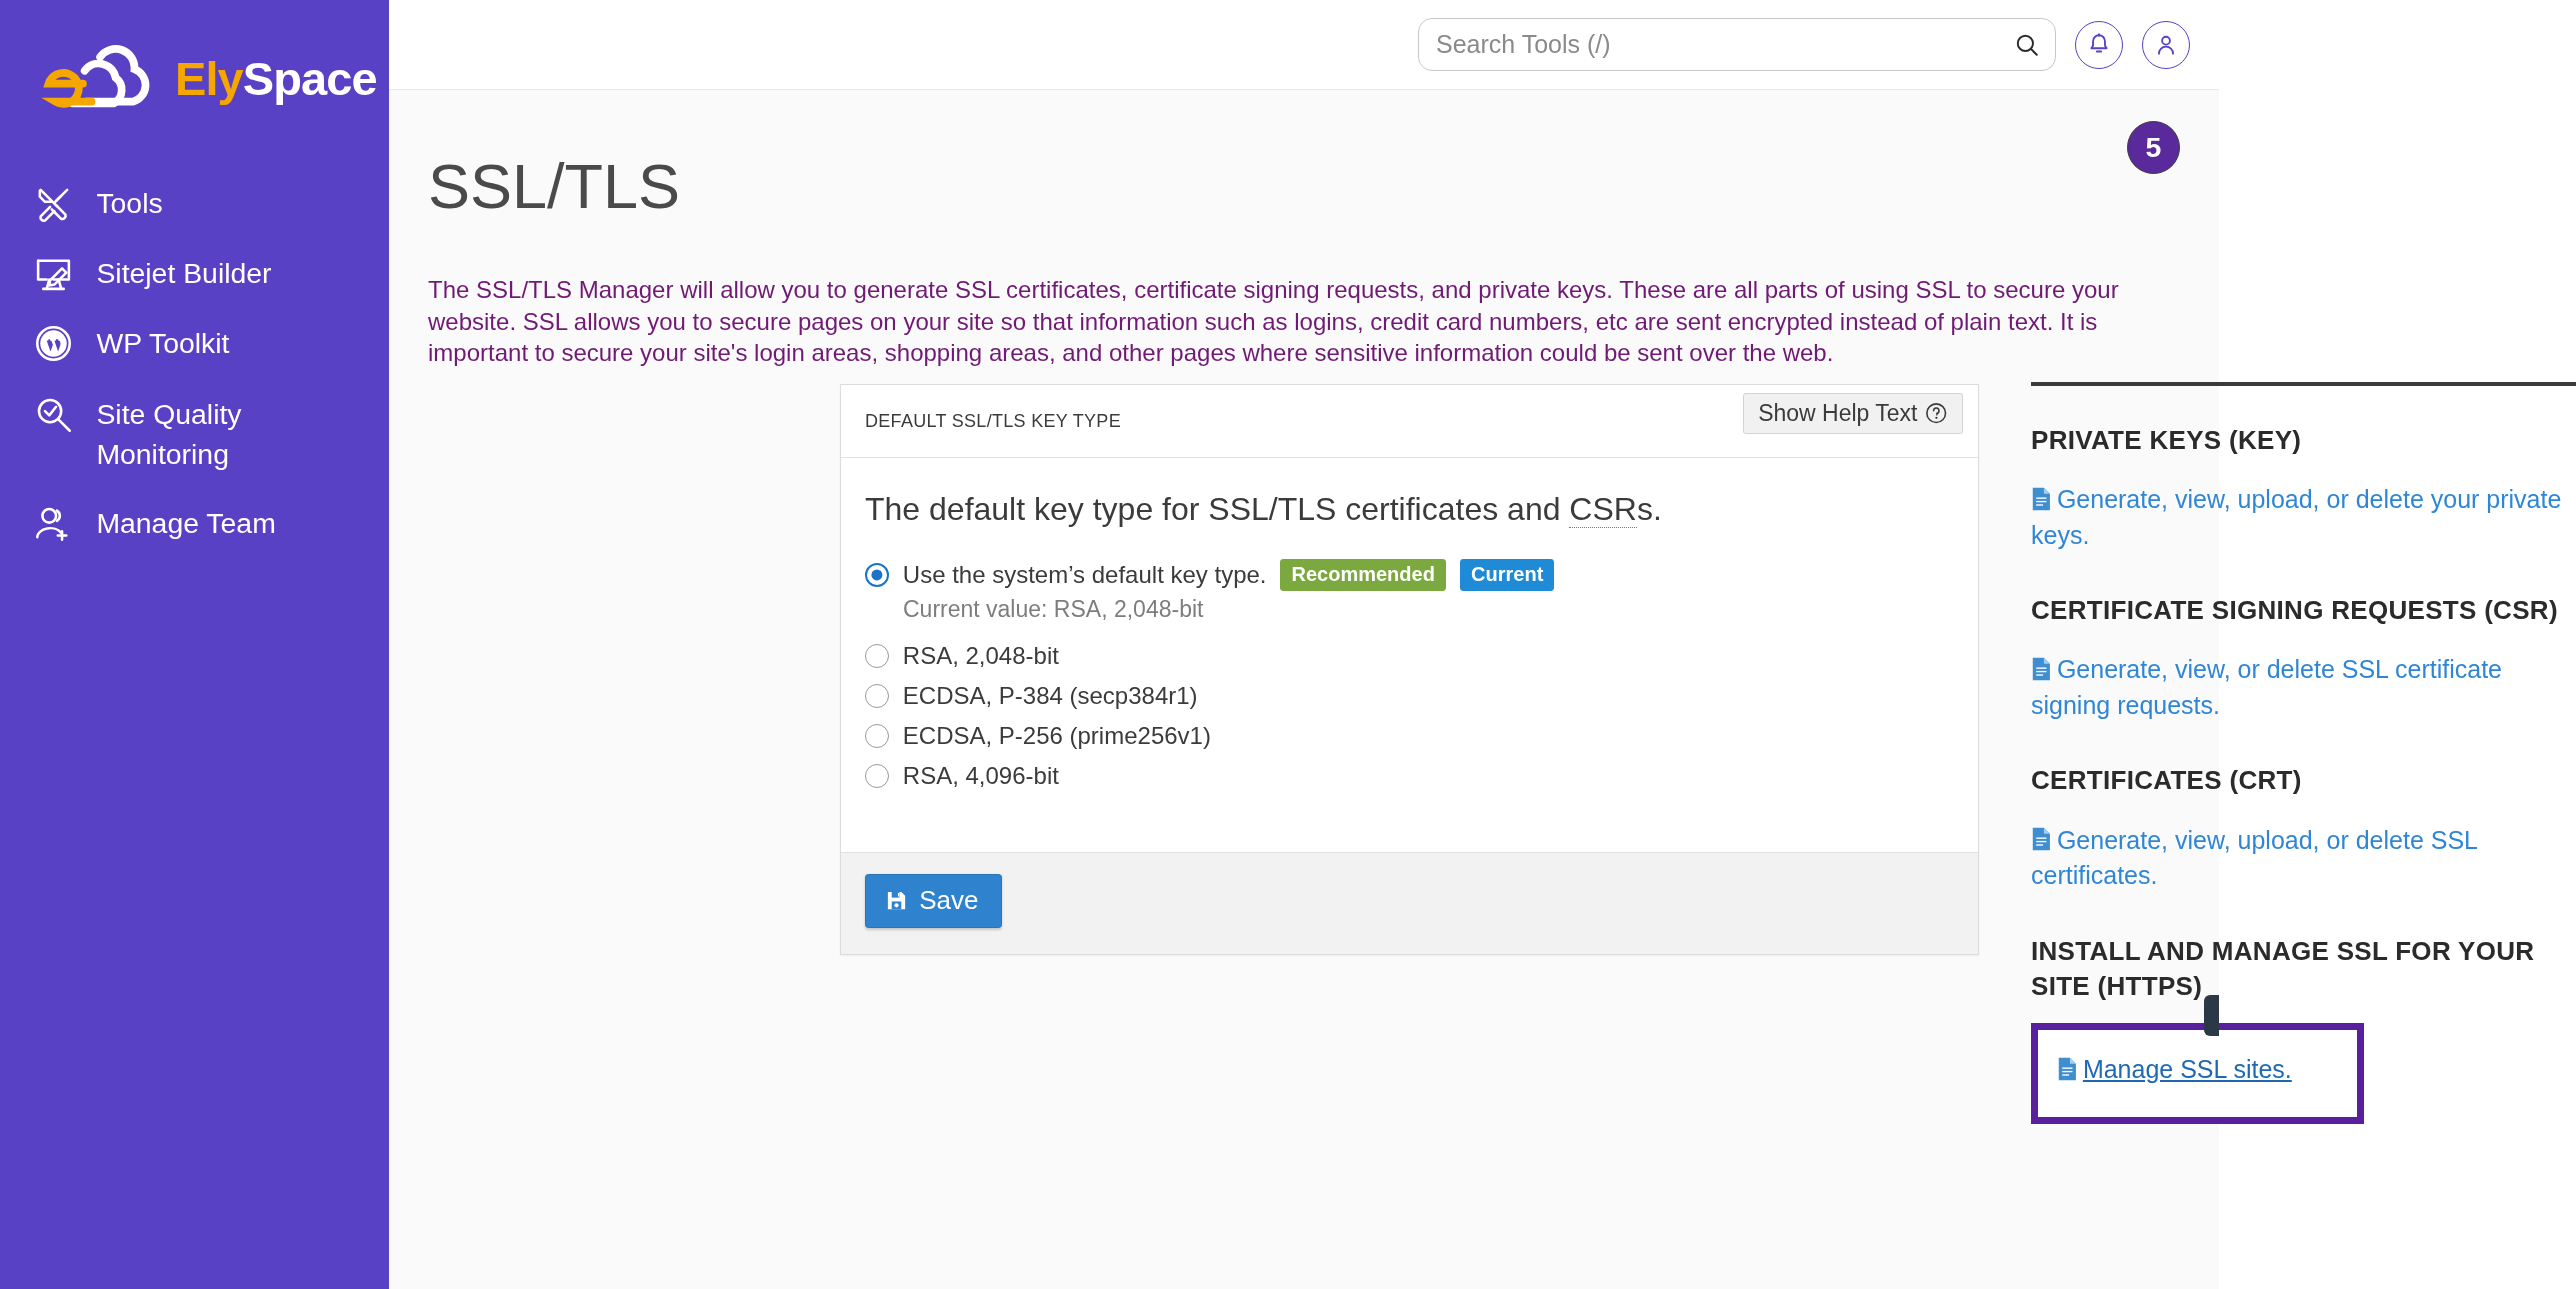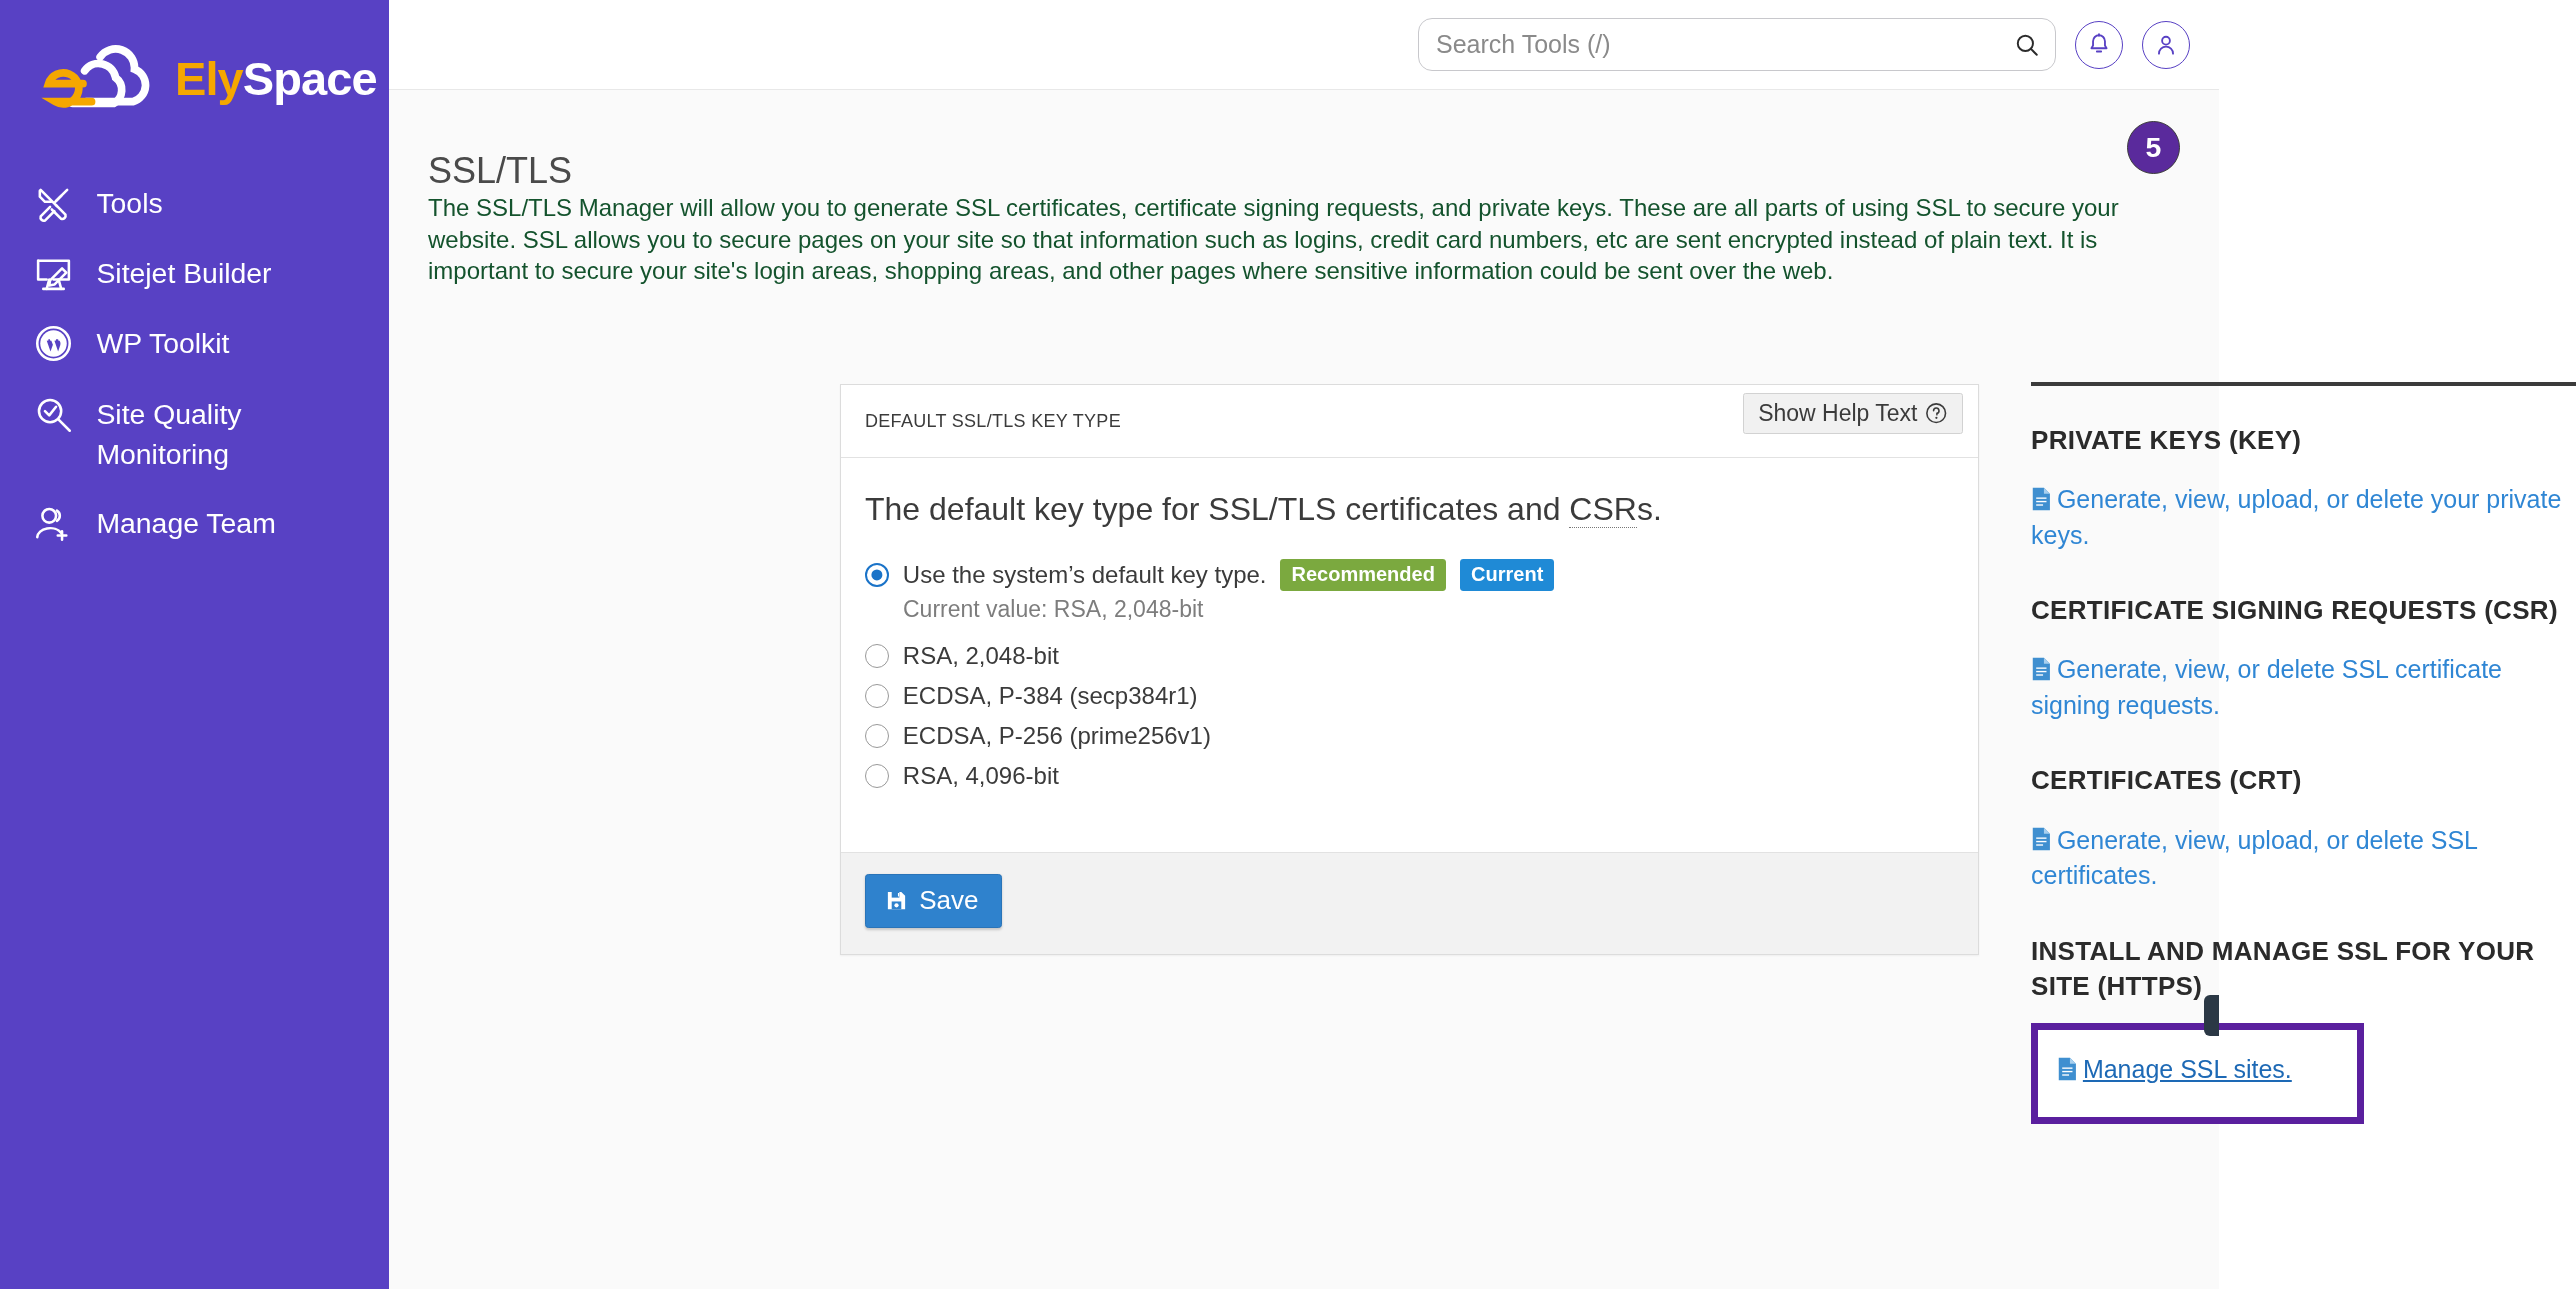--- a/index.html
+++ b/index.html
@@ -65,27 +65,27 @@
     width:53px; height:53px; border-radius:50%;
     background:#5a2a9c; border:1.7px solid #3c3c3c;
     color:#fff; font-size:28.4px; font-weight:bold;
     display:flex; align-items:center; justify-content:center;
     z-index:8;
   }
 
   .content { padding:0 0 0 39px; position:relative; }
 
   .page-title {
-    font-size:36px; color:#4a4a4a; font-weight:300;
+    font-size:63px; color:#4a4a4a; font-weight:300;
     margin-top:60px; letter-spacing:0px;
   }
 
   .page-desc {
-    font-size:24px; color:#14532d; line-height:1.32;
-    width:1758px;
+    font-size:24px; color:#701a75; line-height:1.32;
+    margin-top:52px; width:1758px;
   }
 
   
   .card {
     position:absolute; left:451px; top:384px;
     width:1139px; background:#ffffff;
     border:0.9px solid #dcdcdc;
     box-shadow:0 0.9px 1.7px rgba(0,0,0,.05);
   }
   .card-head {

